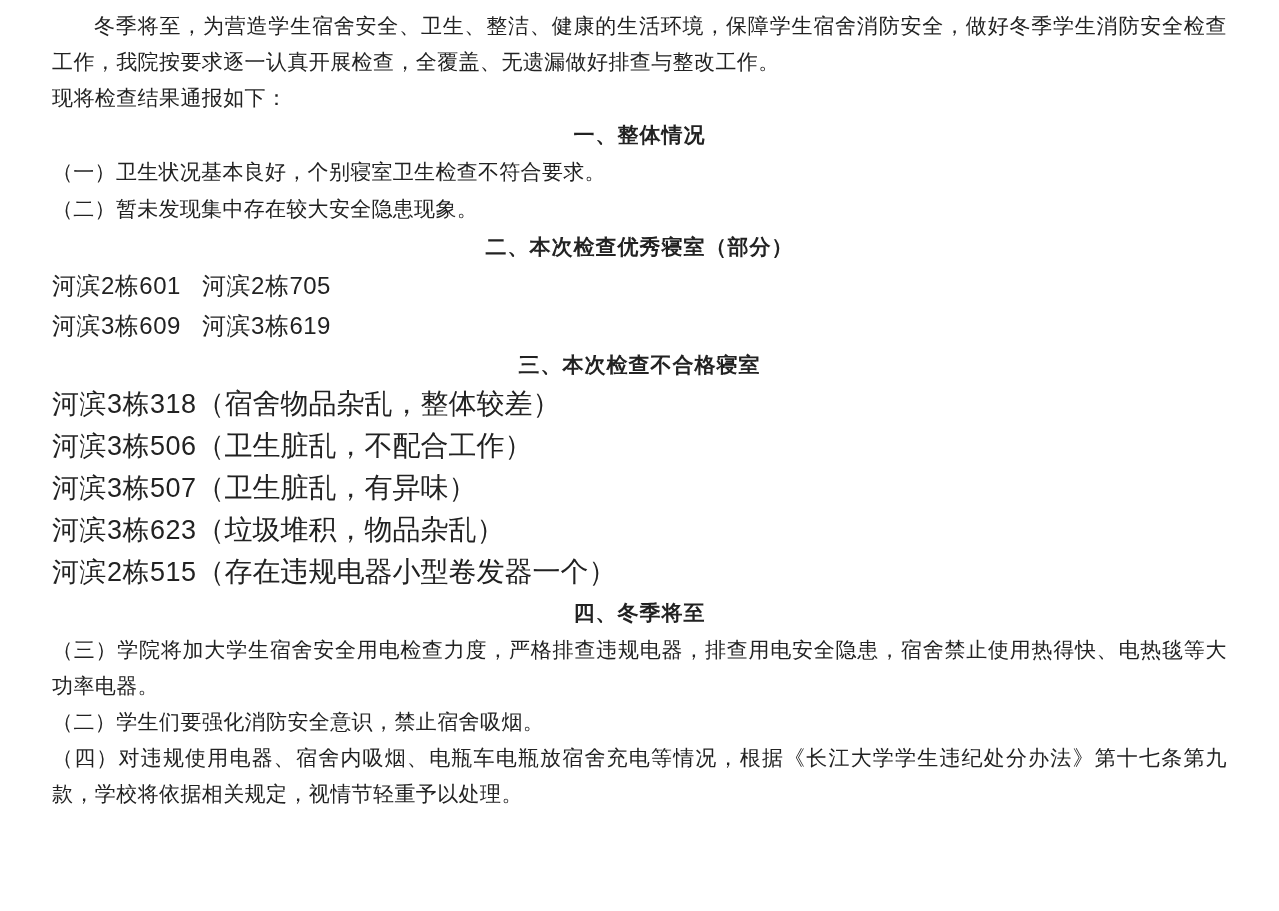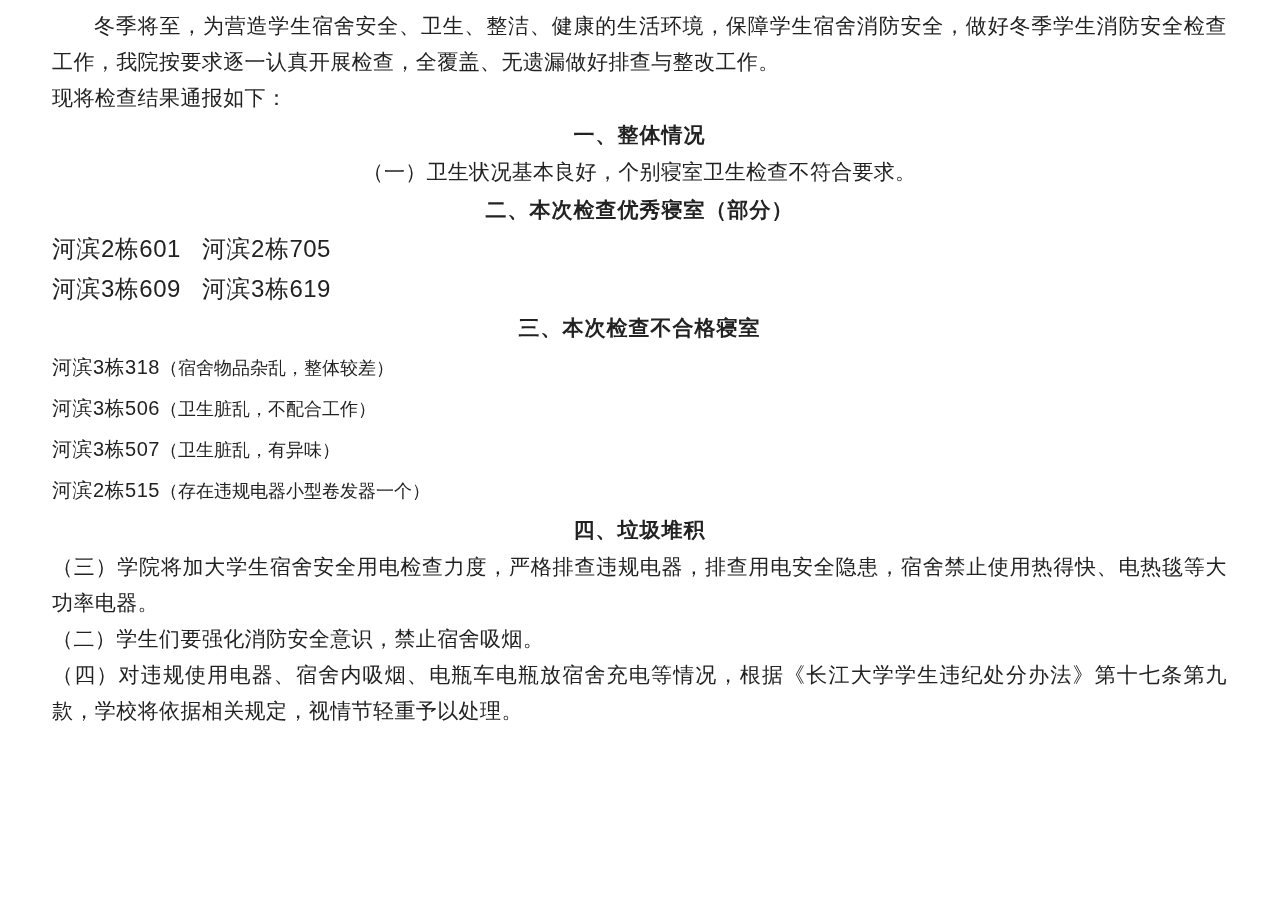--- a/index.html
+++ b/index.html
@@ -37,55 +37,55 @@
     font-weight: bold;
     margin: 0;
     letter-spacing: 1px;
     text-align: center;
   }
   .line {
     font-size: 21px;
     line-height: 37px;
     margin: 0;
     letter-spacing: 0.3px;
-    text-align: center;
   }
   .room-row {
     font-size: 21px;
     line-height: 40px;
     margin: 0;
   }
   .room-code {
     font-family: "Liberation Sans", "DejaVu Sans", sans-serif;
-    font-size: 20px;
+    font-size: 27px;
     letter-spacing: 0.5px;
   }
   .room-note {
     font-family: "Liberation Serif", "DejaVu Serif", serif;
-    font-size: 18px;
+    font-size: 28px;
   }
   .excellent-line {
     font-family: "Liberation Sans", "DejaVu Sans", sans-serif;
     font-size: 24px;
     line-height: 40px;
     margin: 0;
     letter-spacing: 0.5px;
   }
   .excellent-line span + span { margin-left: 14px; }
 </style>
 </head>
 <body>
 
 <div class="page">
 
   <p class="para indent">冬季将至，为营造学生宿舍安全、卫生、整洁、健康的生活环境，保障学生宿舍消防安全，做好冬季学生消防安全检查工作，我院按要求逐一认真开展检查，全覆盖、无遗漏做好排查与整改工作。</p>
   <p class="para">现将检查结果通报如下：</p>
 
   <h2 class="heading">一、整体情况</h2>
   <p class="line">（一）卫生状况基本良好，个别寝室卫生检查不符合要求。</p>
+  <p class="line">（二）暂未发现集中存在较大安全隐患现象。</p>
 
   <h2 class="heading">二、本次检查优秀寝室（部分）</h2>
   <p class="excellent-line">
     <span>河滨2栋601</span>
     <span>河滨2栋705</span>
   </p>
   <p class="excellent-line">
     <span>河滨3栋609</span>
     <span>河滨3栋619</span>
   </p>
@@ -94,21 +94,24 @@
   <p class="room-row">
     <span class="room-code">河滨3栋318</span><span class="room-note">（宿舍物品杂乱，整体较差）</span>
   </p>
   <p class="room-row">
     <span class="room-code">河滨3栋506</span><span class="room-note">（卫生脏乱，不配合工作）</span>
   </p>
   <p class="room-row">
     <span class="room-code">河滨3栋507</span><span class="room-note">（卫生脏乱，有异味）</span>
   </p>
   <p class="room-row">
+    <span class="room-code">河滨3栋623</span><span class="room-note">（垃圾堆积，物品杂乱）</span>
+  </p>
+  <p class="room-row">
     <span class="room-code">河滨2栋515</span><span class="room-note">（存在违规电器小型卷发器一个）</span>
   </p>
 
-  <h2 class="heading">四、垃圾堆积</h2>
+  <h2 class="heading">四、冬季将至</h2>
   <p class="para">（三）学院将加大学生宿舍安全用电检查力度，严格排查违规电器，排查用电安全隐患，宿舍禁止使用热得快、电热毯等大功率电器。</p>
   <p class="para">（二）学生们要强化消防安全意识，禁止宿舍吸烟。</p>
   <p class="para">（四）对违规使用电器、宿舍内吸烟、电瓶车电瓶放宿舍充电等情况，根据《长江大学学生违纪处分办法》第十七条第九款，学校将依据相关规定，视情节轻重予以处理。</p>
 
 </div>
 
 </body></html>

